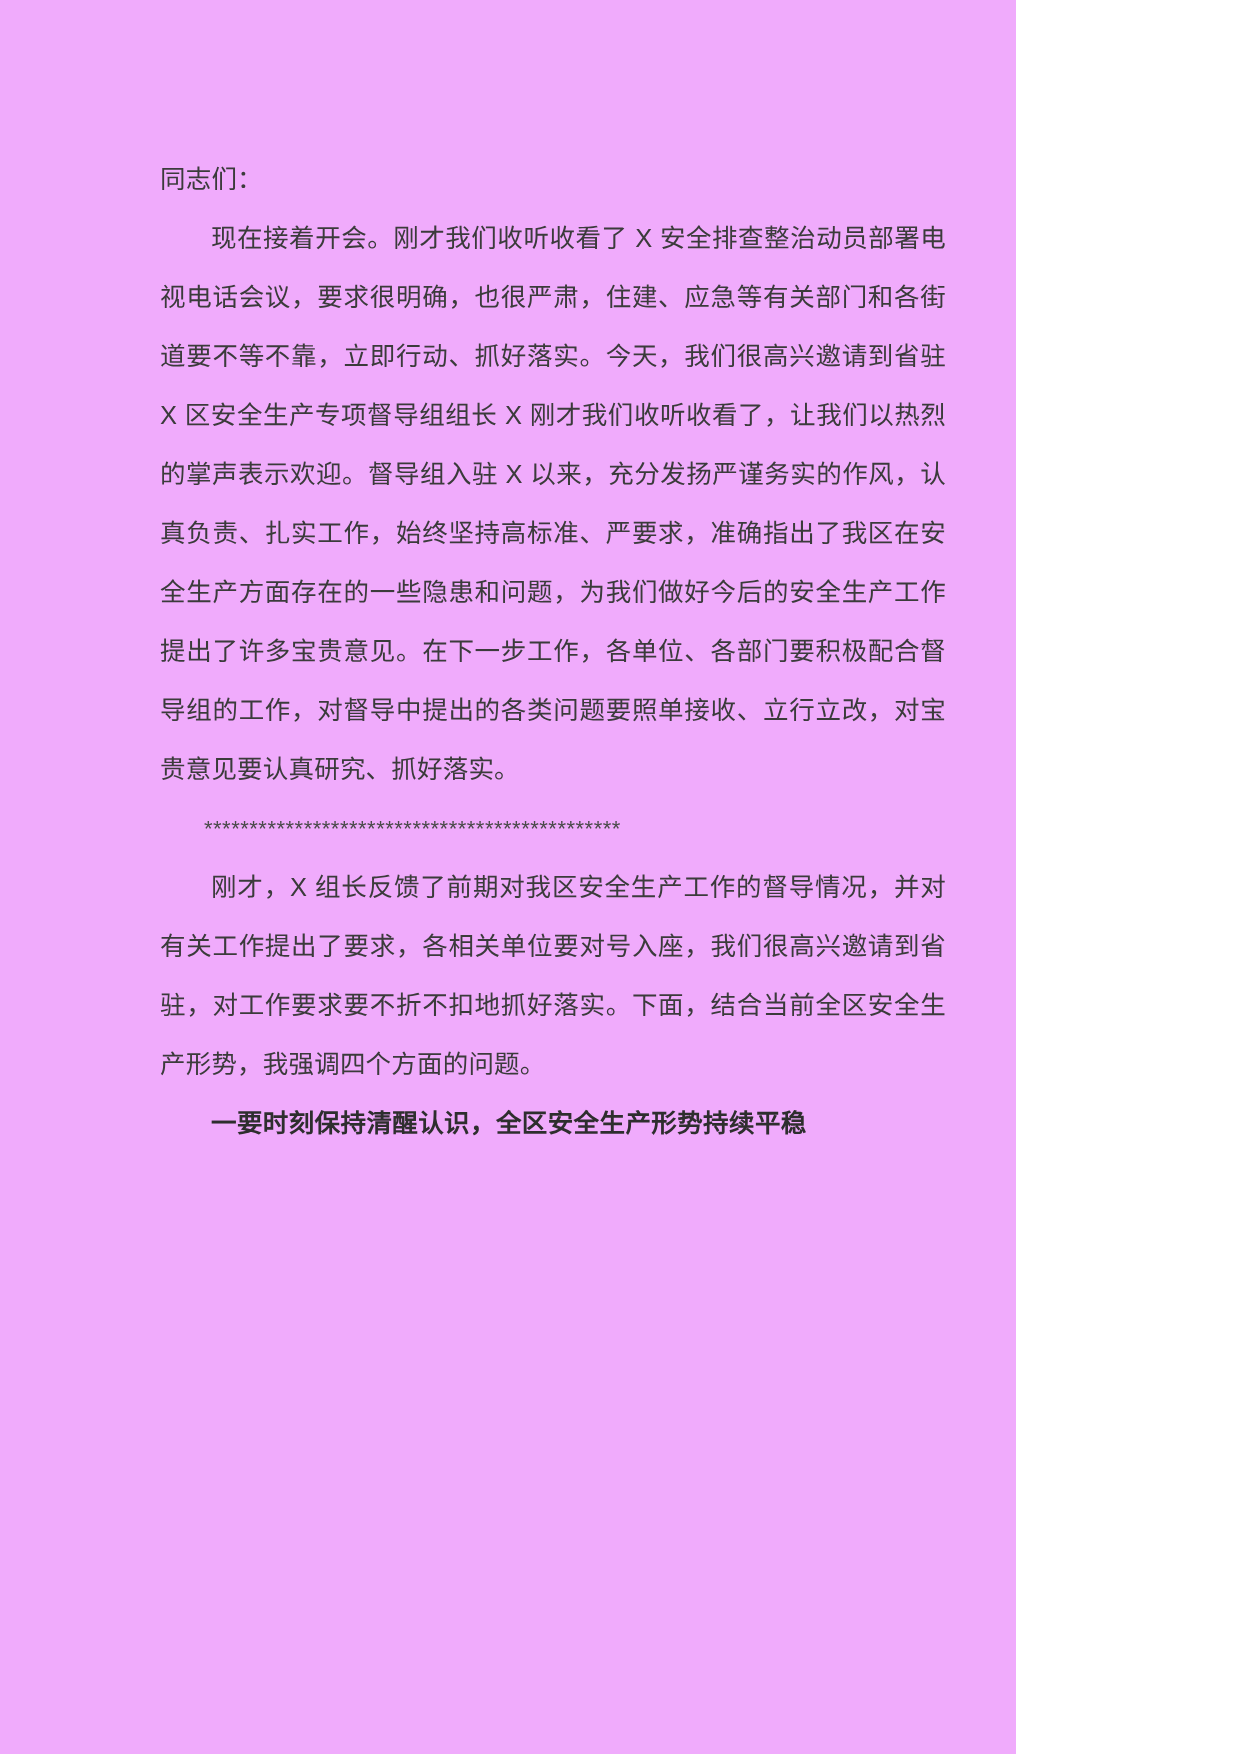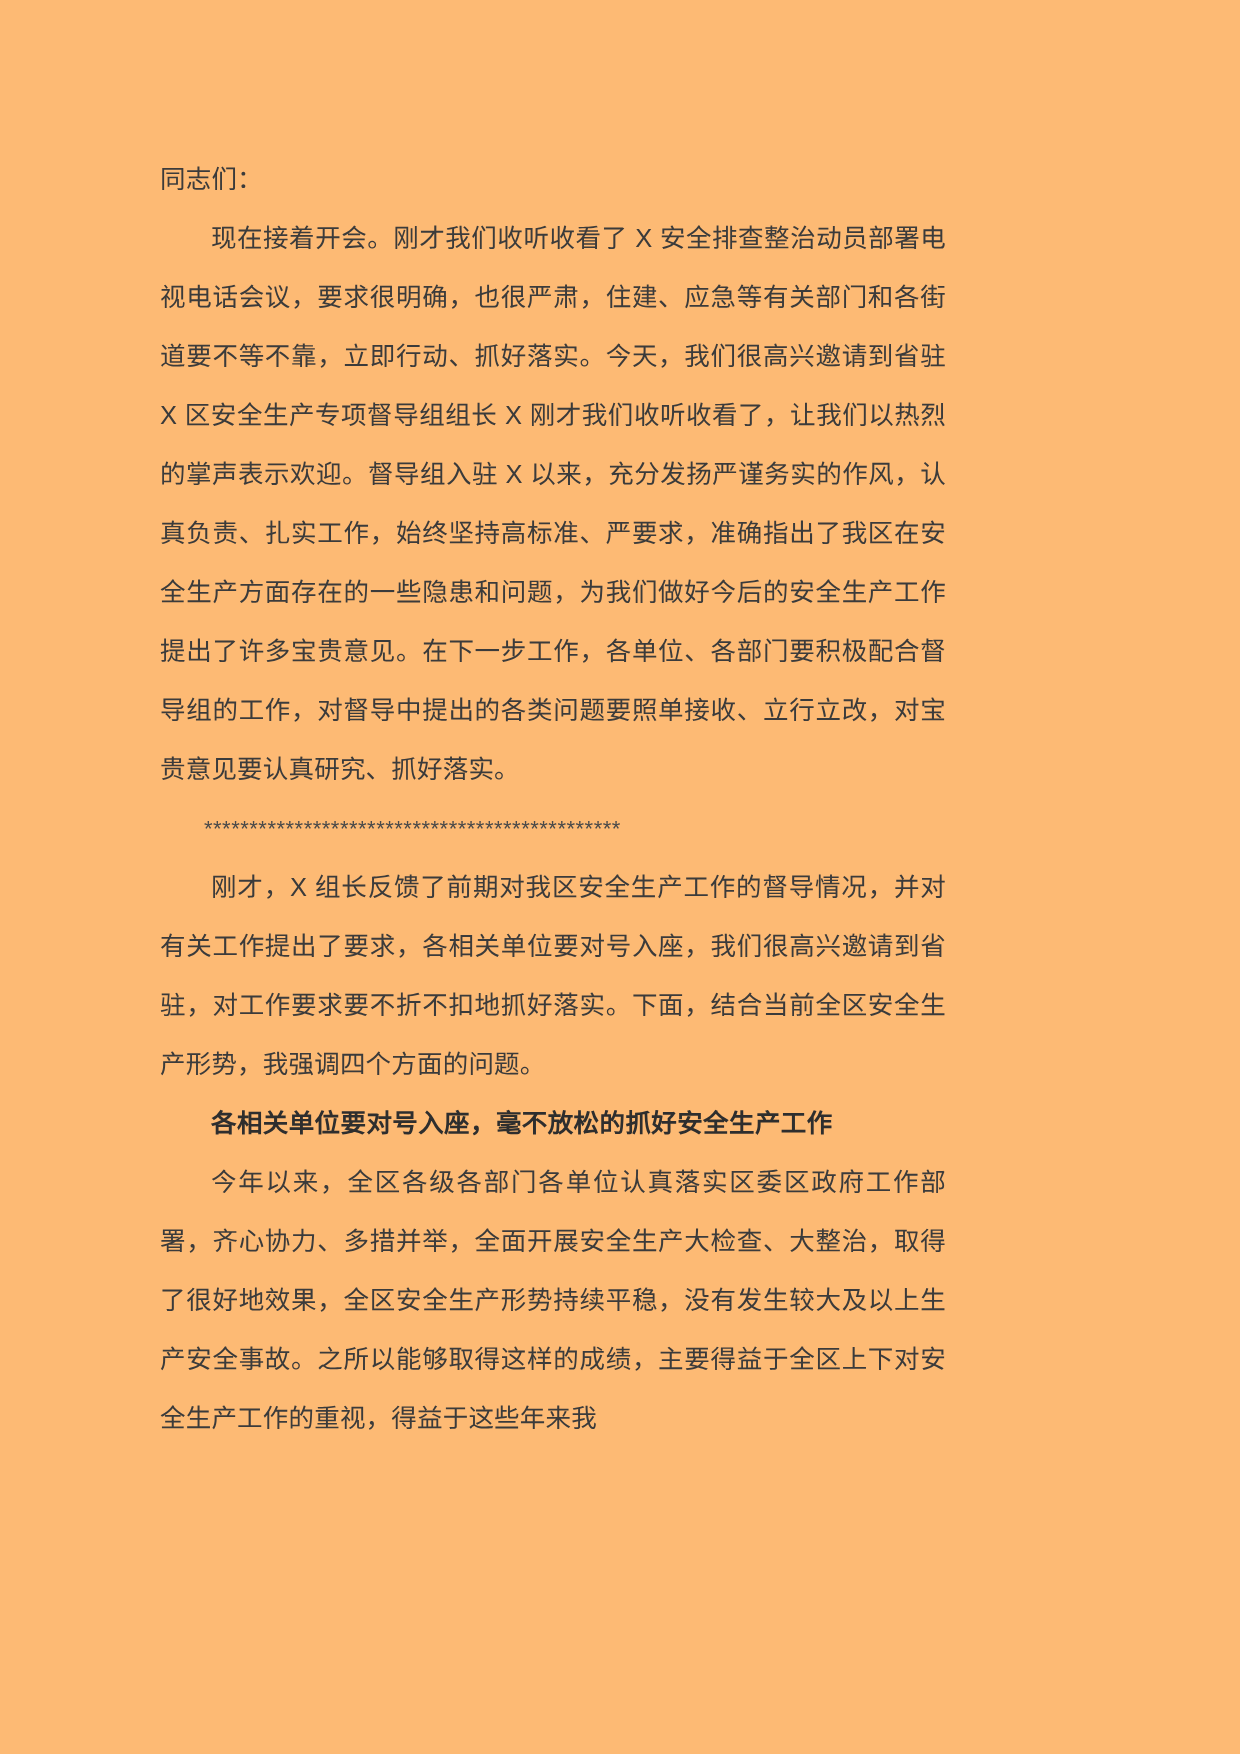--- a/index.html
+++ b/index.html
@@ -6,23 +6,23 @@
   html, body {
     margin: 0;
     padding: 0;
     background: #ffffff;
   }
   body {
     font-family: "Liberation Sans", "DejaVu Sans", sans-serif;
   }
   .page {
     position: relative;
-    width: 1240px;
+    width: 1016px;
     height: 1754px;
-    background: #fdba74;
+    background: #f0abfc;
     overflow: hidden;
     box-sizing: border-box;
   }
   .content {
     position: absolute;
     left: 160px;
     top: 150px;
     width: 786px;
   }
   p.para {
@@ -61,16 +61,15 @@
 </style>
 </head>
 <body>
 
 <div class="page">
   <div class="content">
     <p class="para noindent">同志们：</p>
     <p class="para indent">现在接着开会。刚才我们收听收看了 X 安全排查整治动员部署电视电话会议，要求很明确，也很严肃，住建、应急等有关部门和各街道要不等不靠，立即行动、抓好落实。今天，我们很高兴邀请到省驻 X 区安全生产专项督导组组长 X 刚才我们收听收看了，让我们以热烈的掌声表示欢迎。督导组入驻 X 以来，充分发扬严谨务实的作风，认真负责、扎实工作，始终坚持高标准、严要求，准确指出了我区在安全生产方面存在的一些隐患和问题，为我们做好今后的安全生产工作提出了许多宝贵意见。在下一步工作，各单位、各部门要积极配合督导组的工作，对督导中提出的各类问题要照单接收、立行立改，对宝贵意见要认真研究、抓好落实。</p>
     <p class="para stars">**********************************************</p>
     <p class="para indent">刚才，X 组长反馈了前期对我区安全生产工作的督导情况，并对有关工作提出了要求，各相关单位要对号入座，我们很高兴邀请到省驻，对工作要求要不折不扣地抓好落实。下面，结合当前全区安全生产形势，我强调四个方面的问题。</p>
-    <p class="para bold-head">各相关单位要对号入座，毫不放松的抓好安全生产工作</p>
-    <p class="para indent">今年以来，全区各级各部门各单位认真落实区委区政府工作部署，齐心协力、多措并举，全面开展安全生产大检查、大整治，取得了很好地效果，全区安全生产形势持续平稳，没有发生较大及以上生产安全事故。之所以能够取得这样的成绩，主要得益于全区上下对安全生产工作的重视，得益于这些年来我</p>
+    <p class="para bold-head">一要时刻保持清醒认识，全区安全生产形势持续平稳</p>
   </div>
 </div>
 
 </body></html>

